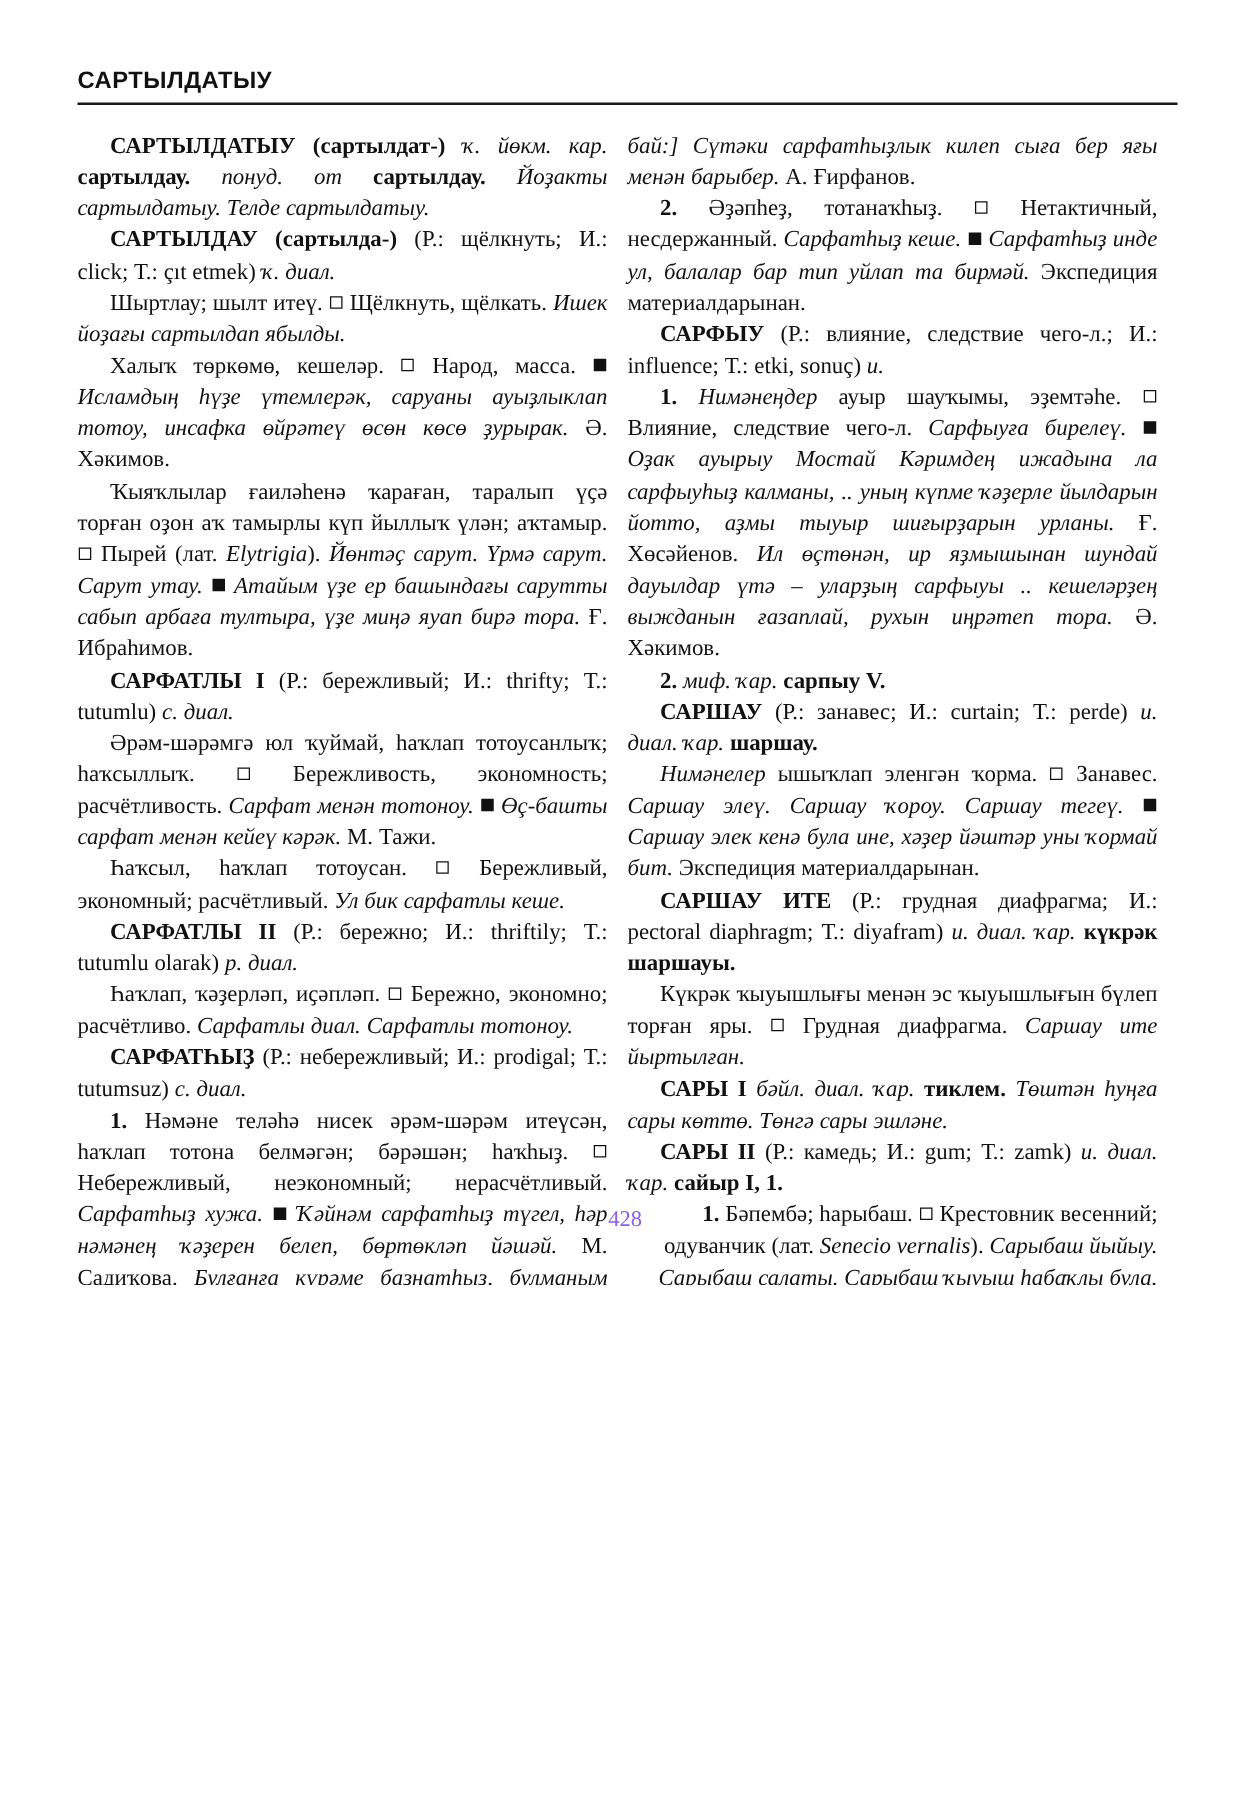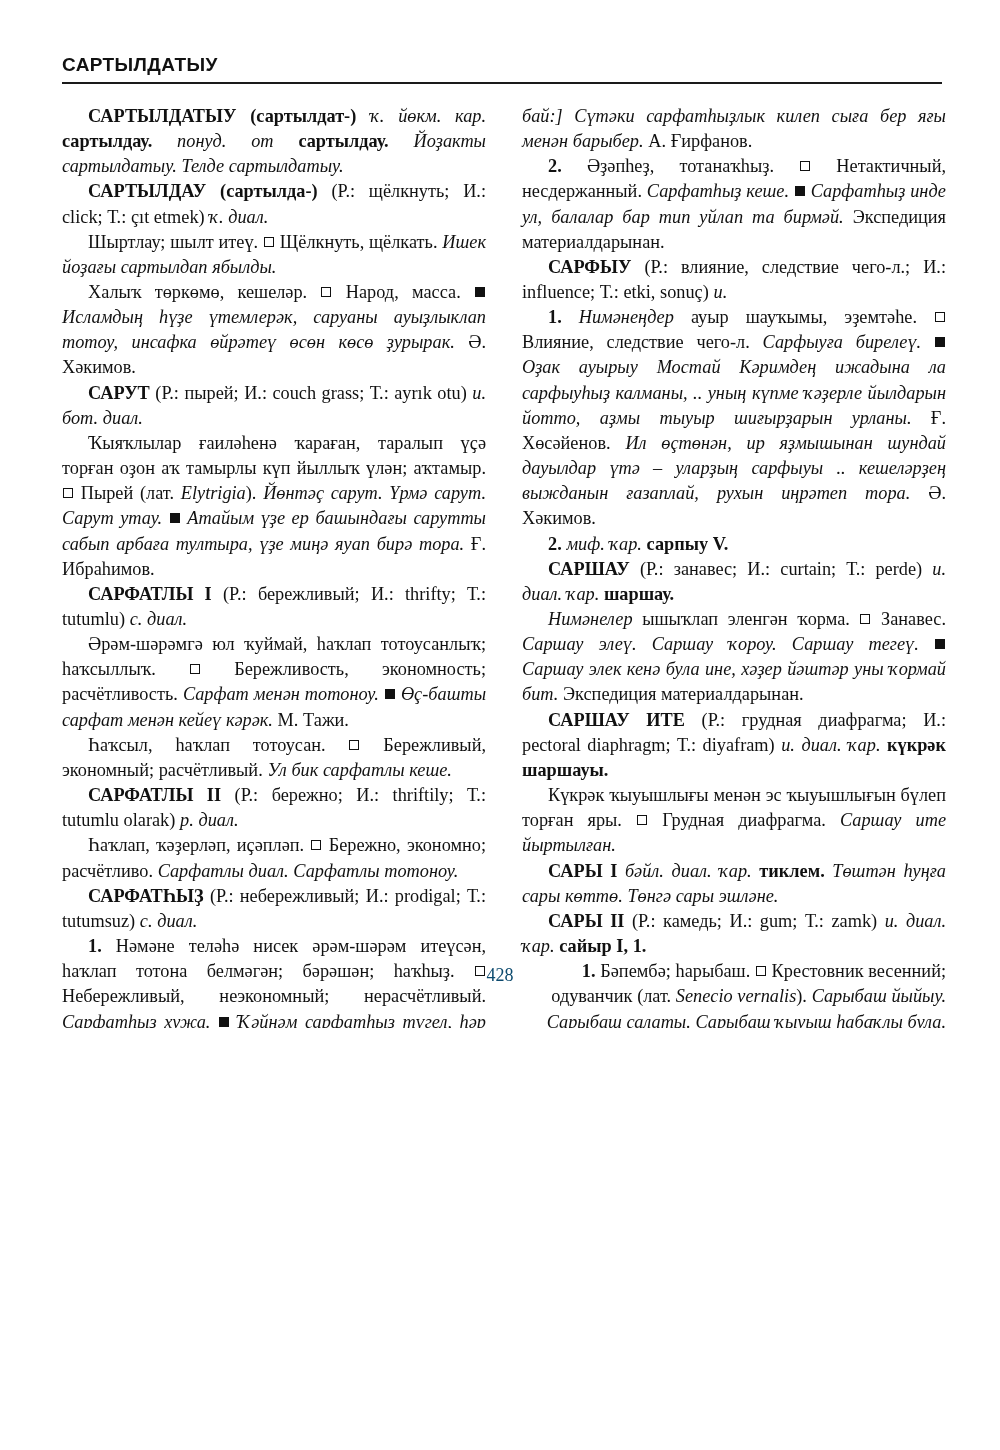--- a/index.html
+++ b/index.html
@@ -32,21 +32,21 @@
   .rule {
     border: 0;
     border-top: 2.2px solid #1a1a1a;
     margin: 0 0 20px 0;
     width: 100%;
   }
 
   
   .columns {
     display: flex;
-    gap: 36px;
+    gap: 16px;
     align-items: flex-start;
   }
   .col {
     width: 424px;
     flex: 0 0 424px;
   }
 
   
   p.para {
     margin: 0;
@@ -82,21 +82,21 @@
 
   
   .folio {
     position: absolute;
     left: 0;
     right: 0;
     bottom: 42px;
     text-align: center;
     font-size: 18px;
     font-family: "Liberation Serif", "DejaVu Serif", serif;
-    color: #0c4a6e;
+    color: #8b5cf6;
     margin-top: 43px;
   }
 </style>
 </head>
 <body>
 
 <div class="page">
 
   <div class="runhead">САРТЫЛДАТЫУ</div>
   <hr class="rule">
@@ -115,25 +115,20 @@
       <p class="para indent">
         <span class="hw">САРТЫЛДАУ</span>
         <span class="bold">(сартылда-)</span>
         <span>(Р.: щёлкнуть; И.: click; Т.: çıt etmek)</span>
         <span class="it">ҡ. диал.</span>
       </p>
       <p class="para indent">Шыртлау; шылт итеү. <span class="sq-open"></span> Щёлкнуть, щёлкать. <span class="it">Ишек йоҙағы сартылдап ябылды.</span></p>
 
       <p class="para indent">Халыҡ төркөмө, кешеләр. <span class="sq-open"></span> Народ, масса. <span class="sq-fill"></span> <span class="it">Исламдың һүҙе үтемлерәк, саруаны ауыҙлыклап тотоу, инсафка өйрәтеү өсөн көсө ҙурырак.</span> Ә. Хәкимов.</p>
 
-      <p class="para indent">
-        <span class="hw">САРУТ</span>
-        <span>(Р.: пырей; И.: couch grass; Т.: ayrık otu)</span>
-        <span class="it">и. бот. диал.</span>
-      </p>
       <p class="para indent">Ҡыяҡлылар ғаиләһенә ҡараған, таралып үҫә торған оҙон аҡ тамырлы күп йыллыҡ үлән; аҡтамыр. <span class="sq-open"></span> Пырей (лат. <span class="it">Elytrigia</span>). <span class="it">Йөнтәҫ сарут. Үрмә сарут. Сарут утау.</span> <span class="sq-fill"></span> <span class="it">Атайым үҙе ер башындағы сарутты сабып арбаға тултыра, үҙе миңә яуап бирә тора.</span> Ғ. Ибраһимов.</p>
 
       <p class="para indent">
         <span class="hw">САРФАТЛЫ I</span>
         <span>(Р.: бережливый; И.: thrifty; Т.: tutumlu)</span>
         <span class="it">с. диал.</span>
       </p>
 
       <p class="para indent">Әрәм-шәрәмгә юл ҡуймай, һаҡлап тотоусанлыҡ; һаҡсыллыҡ. <span class="sq-open"></span> Бережливость, экономность; расчётливость. <span class="it">Сарфат менән тотоноу.</span> <span class="sq-fill"></span> <span class="it">Өç-башты сарфат менән кейеү кәрәк.</span> М. Тажи.</p>
       <p class="para indent">Һаҡсыл, һаҡлап тотоусан. <span class="sq-open"></span> Бережливый, экономный; расчётливый. <span class="it">Ул бик сарфатлы кеше.</span></p>

